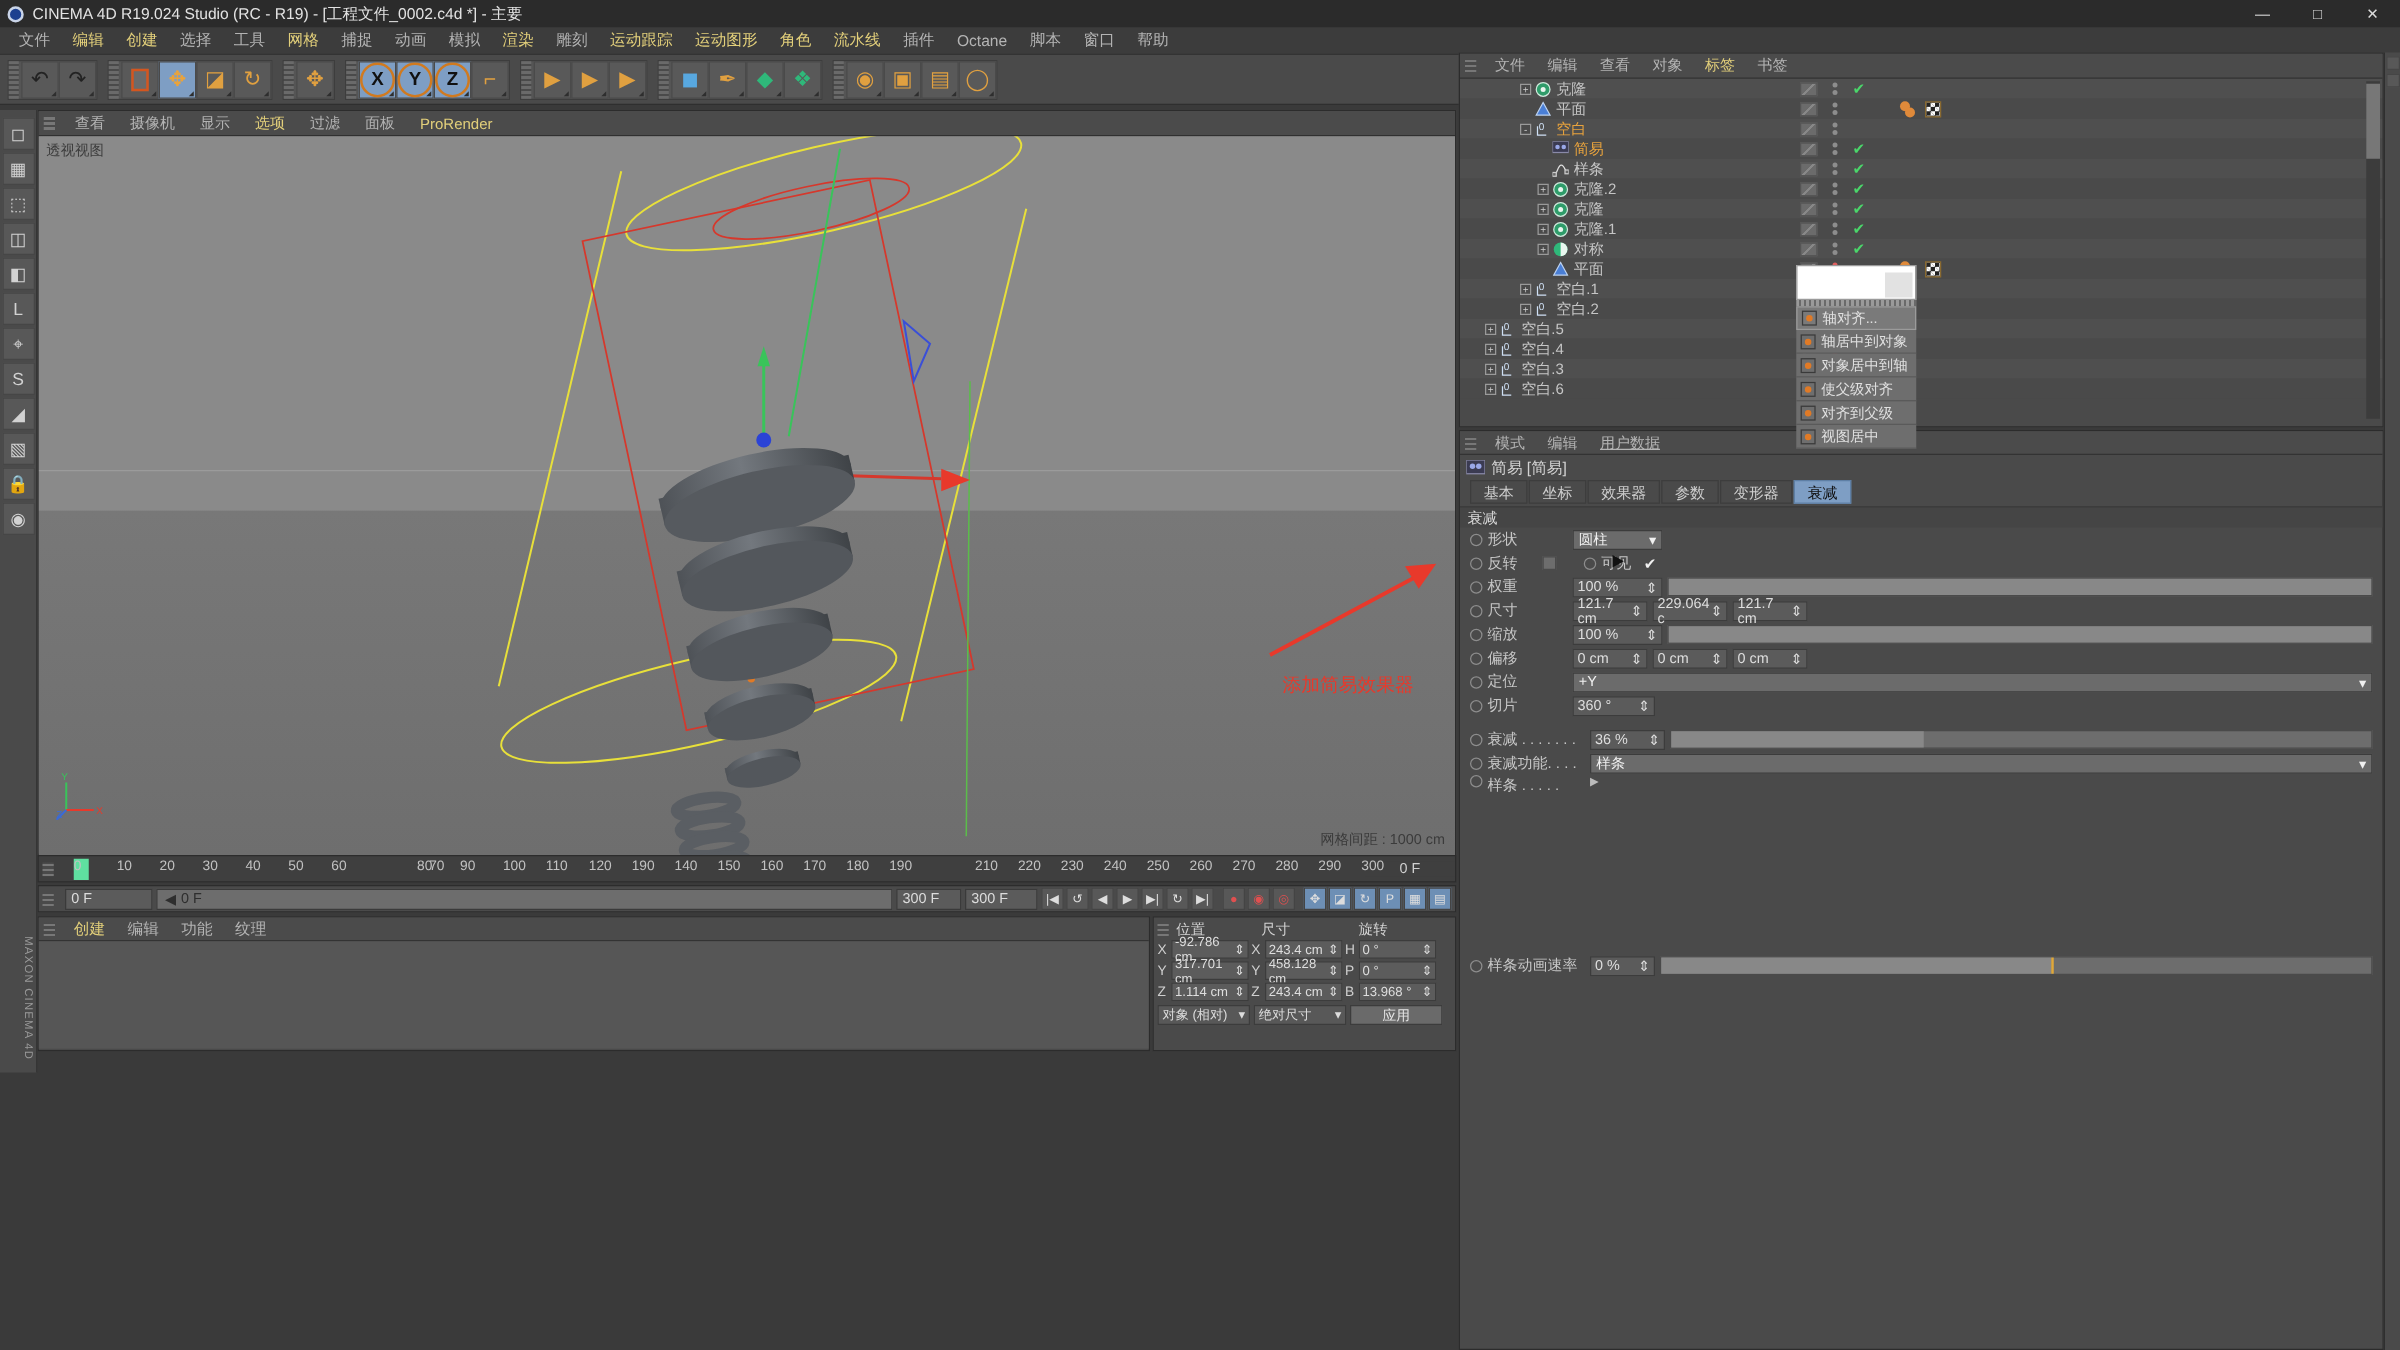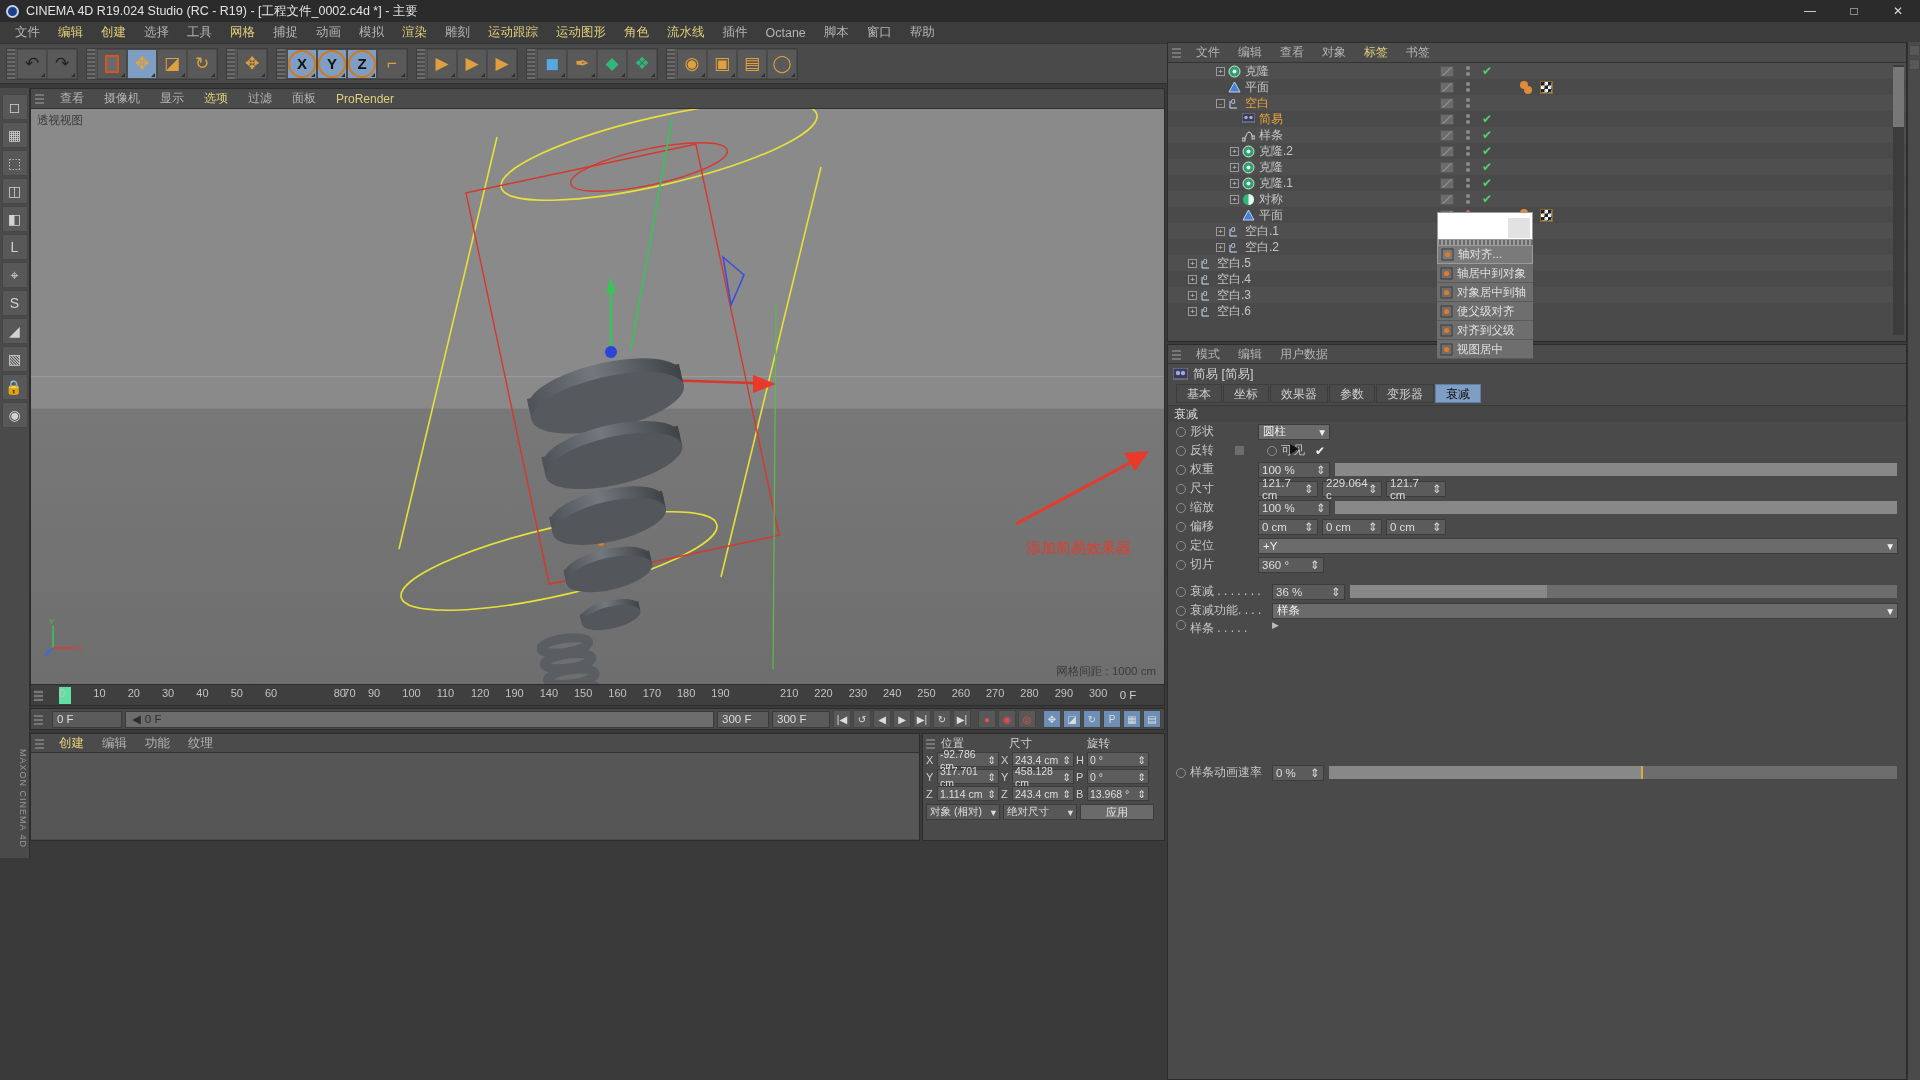--- a/index.html
+++ b/index.html
@@ -966,21 +966,21 @@
           <span>视图居中</span>
         </div>
       </div>
   </div>
 
   <div class="attrmgr">
     <div class="am-menu" id="am-menu">
       <div class="grip"></div>
     <div class="menu-item" style="font-size: 12px; padding: 1px 9px;">模式</div>
         <div class="menu-item" style="font-size: 12px; padding: 1px 9px;">编辑</div>
-        <div class="menu-item" style="font-size: 12px; padding: 11px 9px;">用户数据</div>
+        <div class="menu-item" style="font-size: 12px; padding: 11px 9px; text-decoration: underline;">用户数据</div>
       </div>
     <div class="am-title">
       <svg width="15" height="13">
         <rect x="0" y="0" width="15" height="11" fill="#3b3b52" stroke="#8a8aa8"></rect>
         <circle cx="5" cy="5" r="2.2" fill="#9aa8e8"></circle>
           <circle cx="10" cy="5" r="2.2" fill="#9aa8e8"></circle>
       </svg>
       <span>简易 [简易]</span>
     </div>
     <div class="am-tabs" id="am-tabs">
@@ -1084,21 +1084,21 @@
       <div class="pfield" style="width:66px;">
         <span>360 °</span>
         <span>⇕</span>
         </div>
     </div>
     <div style="height:8px;"></div>
 
     <div class="prow">
       <span class="radio"></span>
       <span class="plabel dots">衰减 . . . . . . .</span>
-      <div class="pfield" style="width:73px;">
+      <div class="pfield" style="width:60px;">
         <span>36 %</span>
         <span>⇕</span>
         </div>
       <div class="pslider" style="margin-right:8px;">
         <div class="fill" id="falloff-fill" style="width: 36%;"></div>
       </div>
     </div>
 
     <div class="prow">
       <span class="radio"></span>

